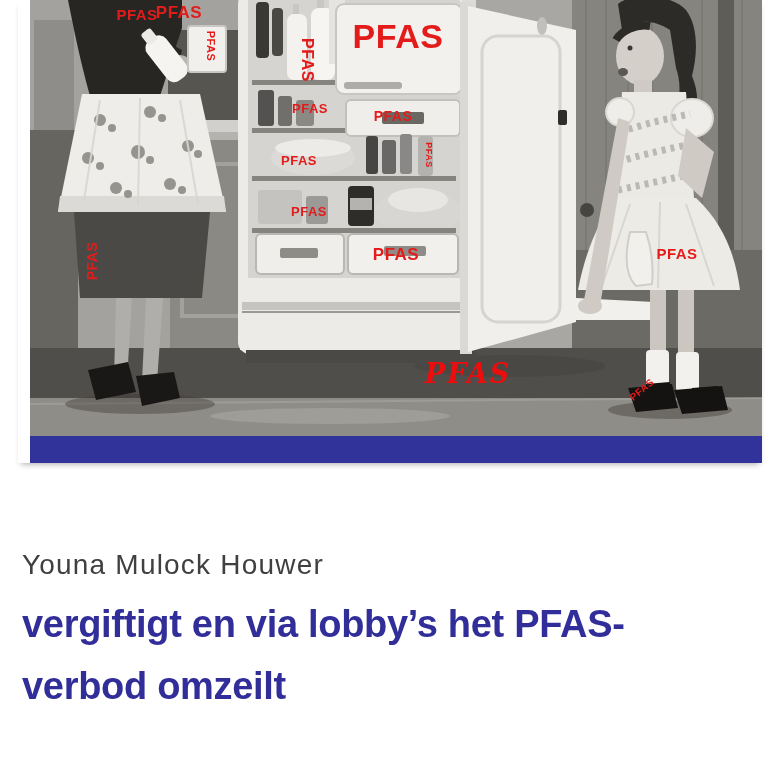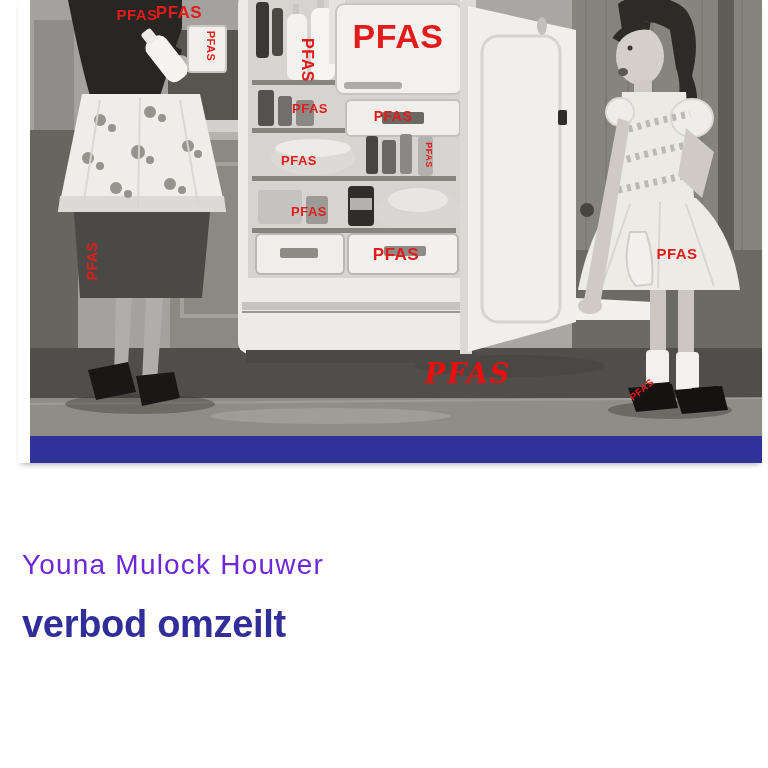--- a/index.html
+++ b/index.html
@@ -230,17 +230,18 @@
         <div class="pfas-label" style="left: 62px; top: 261px; font-size: 14px; transform: translate(-50%, -50%) rotate(-90deg); color: rgb(228, 27, 27);">PFAS</div>
         <div class="pfas-label" style="left: 647px; top: 253px; font-size: 15px; transform: translate(-50%, -50%) rotate(0deg); color: rgb(228, 27, 27);">PFAS</div>
         <div class="pfas-label italic" style="left: 438px; top: 373px; font-size: 27px; transform: translate(-50%, -50%) rotate(0deg); color: rgb(238, 13, 13);">PFAS</div>
         <div class="pfas-label" style="left: 612px; top: 390px; font-size: 10px; transform: translate(-50%, -50%) rotate(-40deg); color: rgb(228, 27, 27);">PFAS</div>
       </div>
   </div>
   <div class="accent-bar" style="background: rgb(50, 50, 155);"></div>
 </div>
 
 <div class="content">
-  <p class="author" style="color: #6d28d9;">Youna Mulock Houwer</p>
+  <p class="author" style="color: #404040;">Youna Mulock Houwer</p>
   <h1 class="title" style="color: rgb(50, 46, 153);">
+      <span>vergiftigt en via lobby’s het PFAS-</span>
       <span>verbod omzeilt</span>
     </h1>
 </div>
 
 </body></html>

